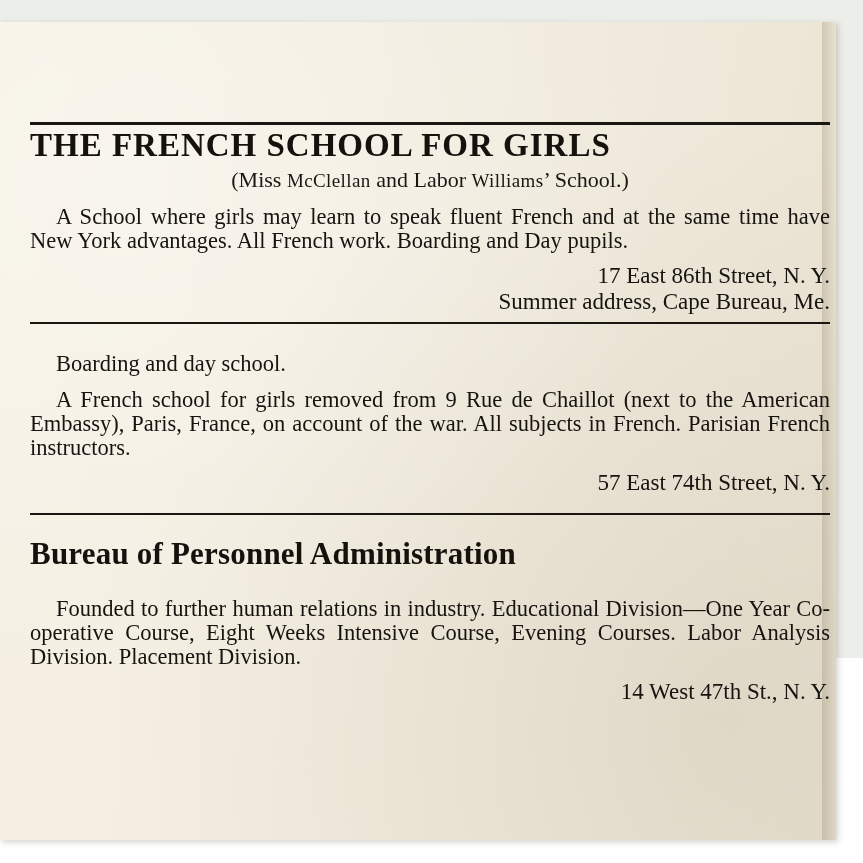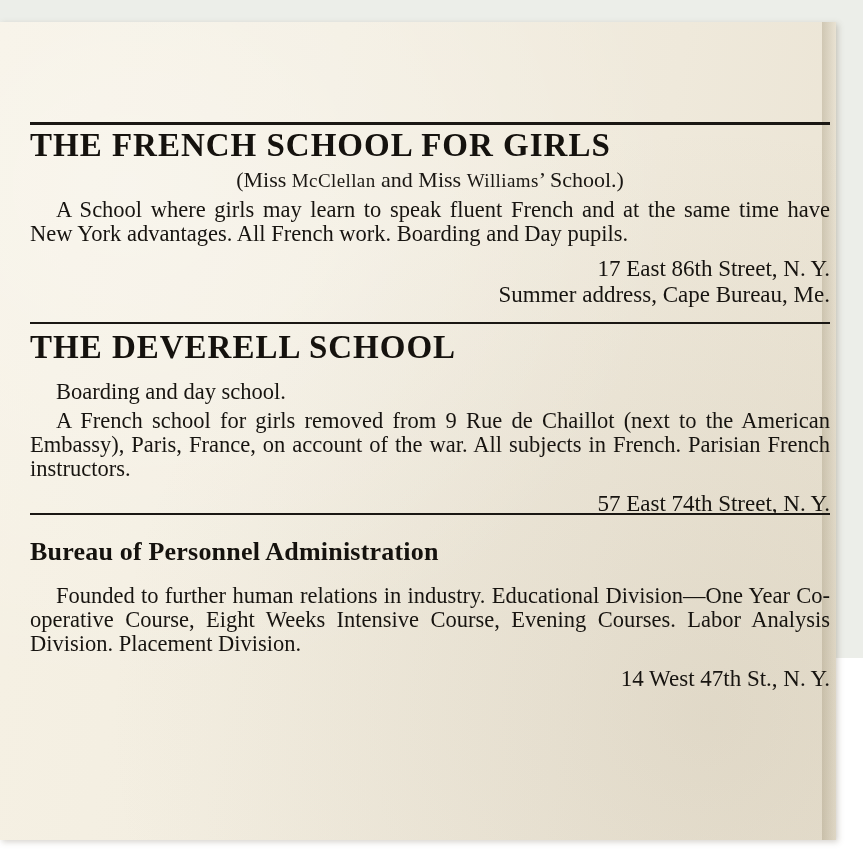--- a/index.html
+++ b/index.html
@@ -86,42 +86,42 @@
     letter-spacing: 0.5px;
     line-height: 1.05;
   }
 
   .ad-title.caps {
     font-size: 33px;
     letter-spacing: 1.0px;
   }
 
   .ad-title.mixed {
-    font-size: 26px;
+    font-size: 31px;
     letter-spacing: 0.2px;
   }
 
   .subtitle {
     text-align: center;
     font-size: 22px;
     color: #1a1713;
     margin-top: 4px;
   }
   .smallcaps {
     font-size: 19px;
     letter-spacing: 0.4px;
   }
 
   .body-text {
     font-size: 22.5px;
     line-height: 1.07;
     color: #171410;
     text-align: justify;
     text-justify: inter-word;
-    margin-top: 5px;
+    margin-top: 12px;
   }
   .body-text .indent {
     display: inline-block;
     width: 26px;
   }
 
   .addr {
     font-size: 23px;
     color: #171410;
     text-align: right;
@@ -146,31 +146,30 @@
   <div class="scan-bg"></div>
   <div class="paper"></div>
   <div class="edge-shadow"></div>
 
   <div class="content">
 
     <div id="rule1" class="rule"></div>
 
     <div id="ad1" class="ad">
       <div class="ad-title caps">THE FRENCH SCHOOL FOR GIRLS</div>
-      <div class="subtitle"><span>(Miss </span><span class="smallcaps">McClellan</span><span> and Miss </span><span class="smallcaps">Williams</span><span>’ School.)</span></div>
+      <div class="subtitle"><span>(Miss </span><span class="smallcaps">McClellan</span><span> and Labor </span><span class="smallcaps">Williams</span><span>’ School.)</span></div>
       <div class="body-text"><span class="indent"></span><span>A School where girls may learn to speak fluent French and at the same time have New York advantages.  All French work. Boarding and Day pupils.</span></div>
       <div class="block-gap-b"></div>
       <div class="addr">17 East 86th Street, N. Y.</div>
       <div class="addr">Summer address, Cape Bureau, Me.</div>
     </div>
 
     <div id="rule2" class="rule thin"></div>
 
     <div id="ad2" class="ad">
-      <div class="ad-title caps">THE DEVERELL SCHOOL</div>
       <div class="block-gap-b"></div>
       <div class="body-text"><span class="indent"></span><span>Boarding and day school.</span></div>
       <div class="body-text"><span class="indent"></span><span>A French school for girls removed from 9 Rue de Chaillot (next to the American Embassy), Paris, France, on account of the war.  All subjects in French.  Parisian French instructors.</span></div>
       <div class="block-gap-b"></div>
       <div class="addr">57 East 74th Street, N. Y.</div>
     </div>
 
     <div id="rule3" class="rule thin"></div>
 
     <div id="ad3" class="ad">

